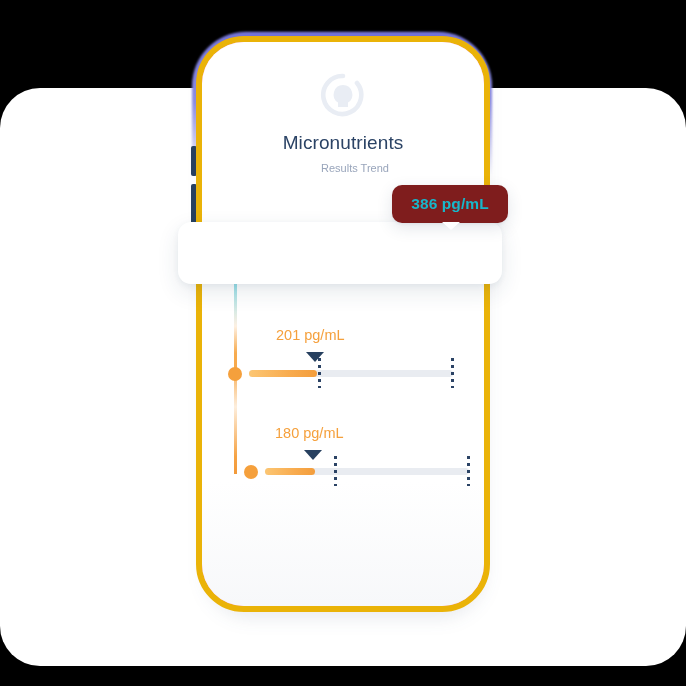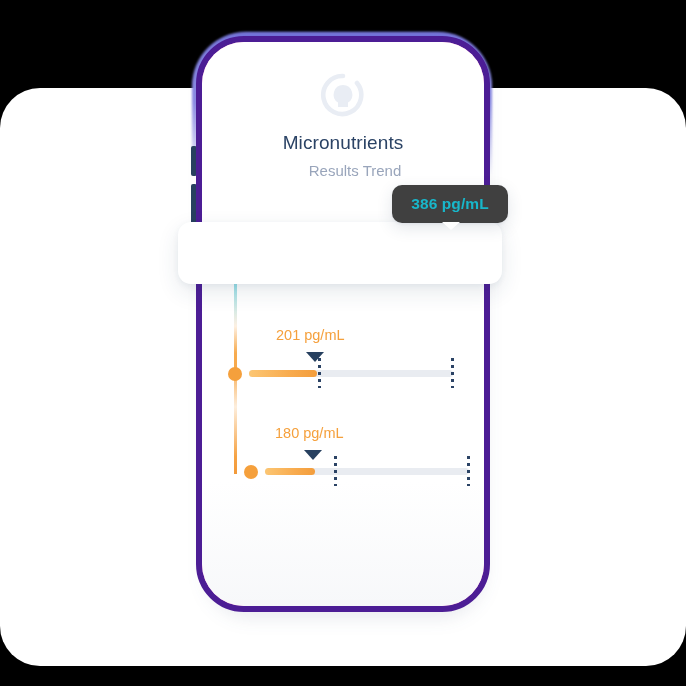--- a/index.html
+++ b/index.html
@@ -26,47 +26,47 @@
     border-radius:50px 50px 0 0;
     background:linear-gradient(180deg,#6f6fd8 0%, rgba(111,111,216,0) 85%);
     filter:blur(2px);
   }
   .phone-shadow{
     position:absolute; left:205px; top:48px; width:280px; height:570px;
     border-radius:46px; background:rgba(40,60,95,.10); filter:blur(9px);
   }
   .phone{
     position:absolute; left:196px; top:36px; width:294px; height:576px;
-    border:6px solid #4c1d95; border-radius:48px; background:#f9a8d4;
+    border:6px solid #eab308; border-radius:48px; background:#f9a8d4;
     overflow:hidden;
   }
   .phone-screen{
     position:absolute; inset:0; background:linear-gradient(180deg,#ffffff 0%,#ffffff 78%,#f7f8fa 100%);
   }
   .btn-side{ position:absolute; left:191px; background:#27405f; width:6px; border-radius:2px; }
   .btn-side.b1{ top:146px; height:30px; }
   .btn-side.b2{ top:184px; height:56px; }
 
   
   .logo-wrap{ position:absolute; left:0; right:0; top:30px; display:flex; justify-content:center; }
   .logo-wrap svg{ display:block; }
 
   .app-title{
     position:absolute; left:0; right:0; top:90px; text-align:center;
     font-size:19px; color:#2b4365; letter-spacing:.1px;
   }
   .app-sub{
     position:absolute; left:15px; right:0; top:120px; text-align:center;
-    font-size:15px; color:#99a5bb;padding-left:9px;
+    font-size:11px; color:#99a5bb;padding-left:9px;
   }
 
   
   .tooltip{
     position:absolute; left:392px; top:185px; width:116px; height:38px;
-    background:#404040; border-radius:10px;
+    background:#7f1d1d; border-radius:10px;
     box-shadow:0 5px 16px rgba(40,60,95,.13), 0 1px 3px rgba(40,60,95,.07);
     display:flex; align-items:center; justify-content:center;
     font-size:15.5px; font-weight:bold; color:#18b7ca; letter-spacing:.1px;
     z-index:30;
   }
   .tooltip:after{
     content:""; position:absolute; bottom:-7px; left:50%; margin-left:-8px;
     width:0;height:0; border-left:9px solid transparent; border-right:9px solid transparent;
     border-top:8px solid #fff;
   }

